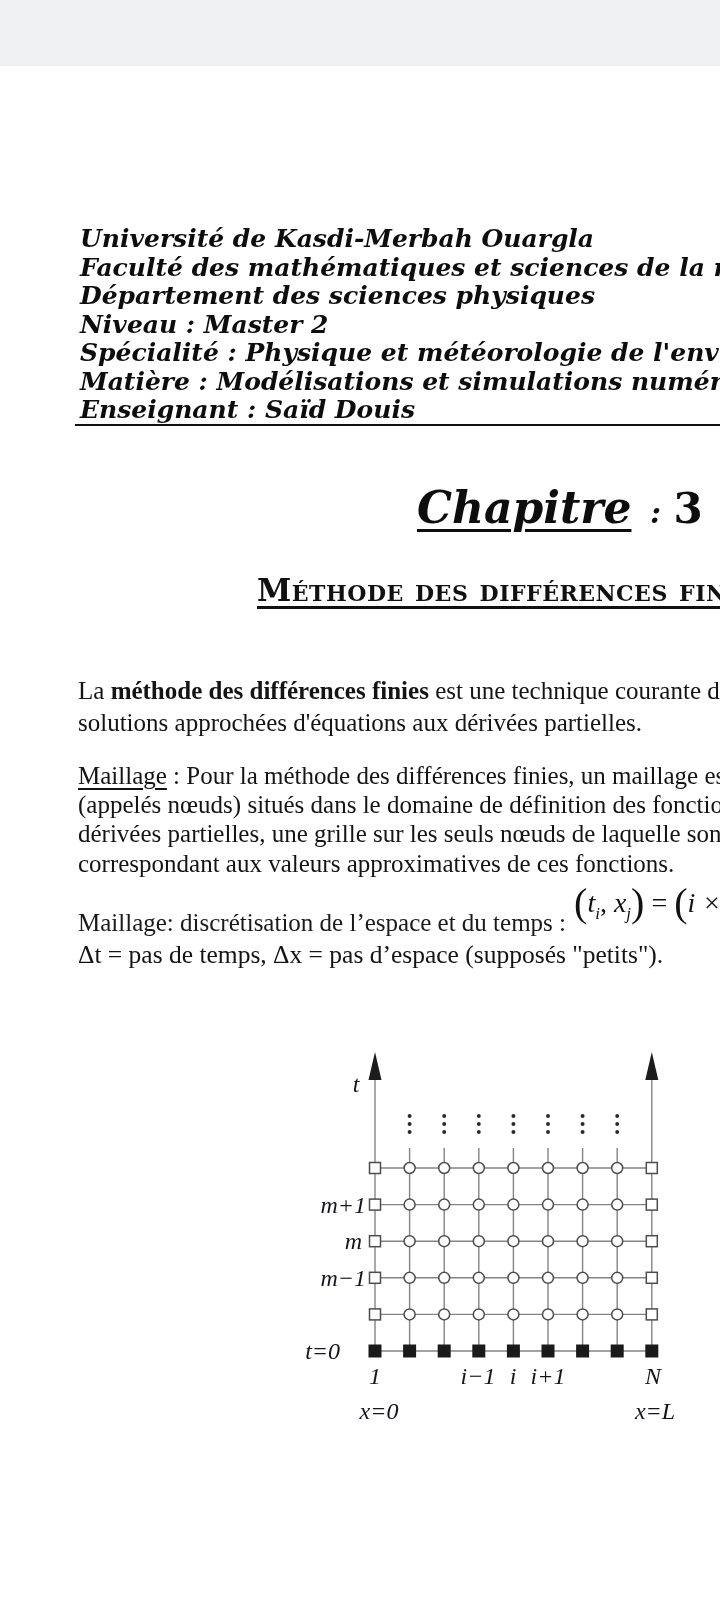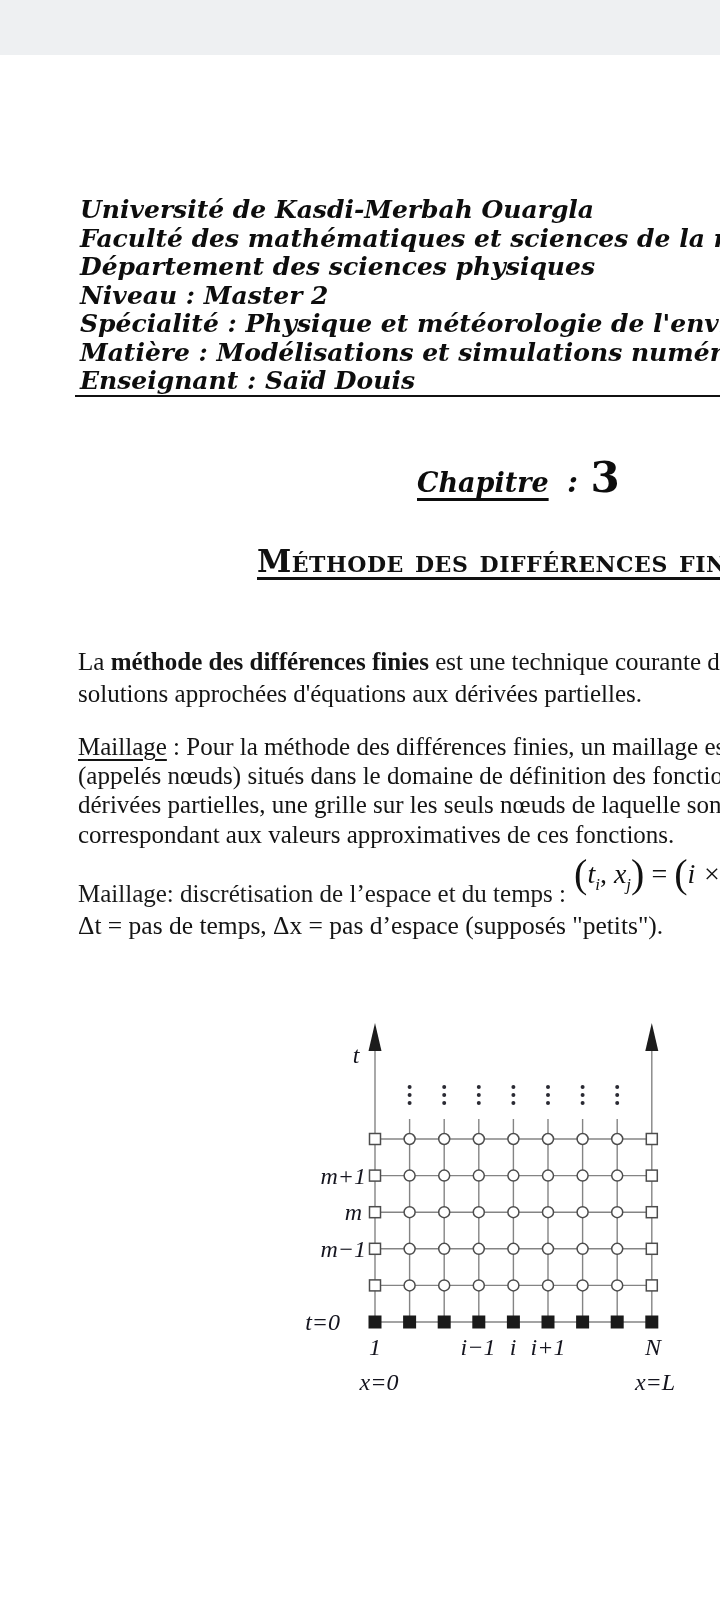--- a/index.html
+++ b/index.html
@@ -9,42 +9,42 @@
     font-family:"Liberation Serif", serif;
     color:#1a1a1a;
     overflow:hidden;
     position:relative;
   }
   .statusbar{
     position:absolute;left:0;top:0;width:720px;height:66px;
     background:#eef0f2;
   }
   .page{
-    position:absolute;left:0;top:55px;width:720px;height:1462px;
+    position:absolute;left:0;top:84px;width:720px;height:1462px;
     background:#fff;overflow:hidden;
   }
   
   .letterhead{
     position:absolute;left:80px;top:141px; 
     font-family:"DejaVu Serif", serif;
     font-style:italic;font-weight:bold;
     font-size:25px;line-height:28.5px;
     white-space:nowrap;color:#0d0d0d;
   }
   .rule{
     position:absolute;left:75px;top:340px;width:645px;height:0;
     border-top:2.5px solid #111;
   }
   
   .chapter{
     position:absolute;left:417px;top:398px;white-space:nowrap;
     font-family:"DejaVu Serif", serif;color:#0d0d0d;
   }
   .chapter .word{
-    font-style:italic;font-weight:bold;font-size:27px;
+    font-style:italic;font-weight:bold;font-size:44px;
     text-decoration:underline;text-decoration-thickness:3px;text-underline-offset:6px;margin-top:32px;
   }
   .chapter .sep{font-style:italic;font-weight:bold;font-size:30px;padding:0 2px 0 8px;}
   .chapter .num{font-weight:bold;font-size:42px;}
   
   .doc-title{
     position:absolute;left:257px;top:488px;
     font-family:"DejaVu Serif", serif;
     font-weight:bold;font-size:31px;
     font-variant:small-caps;letter-spacing:0.5px;

